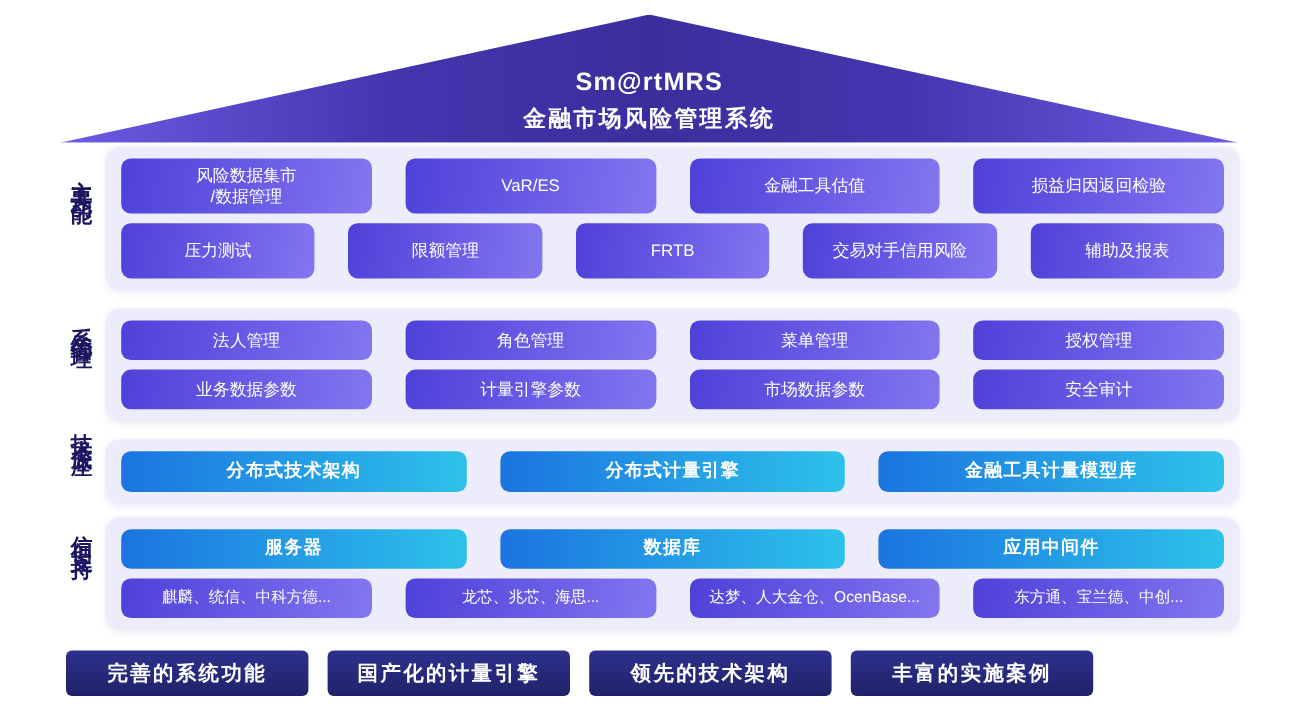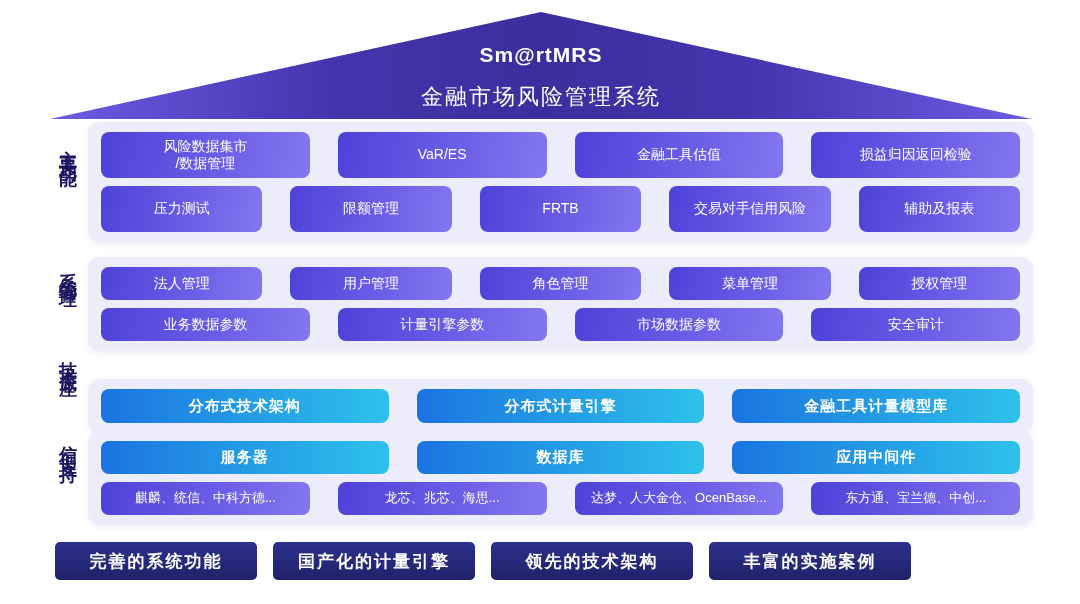--- a/index.html
+++ b/index.html
@@ -16,21 +16,21 @@
     position: absolute; left: 50px; top: 12px;
     width: 982px; height: 100px;
     clip-path: polygon(50% 0, 100% 100%, 0 100%);
     background: linear-gradient(90deg, #6c5ce4 0%, #4436ae 28%, #3b2e9c 50%, #4436ae 72%, #6c5ce4 100%);
     display: flex; flex-direction: column;
     justify-content: flex-end;
     padding-bottom: 7px;
     color: #fff; text-align: center;
   }
   .roof-title { font-size: 21px; font-weight: bold; letter-spacing: 1px; }
-  .roof-subtitle { font-size: 22px; font-weight: normal; letter-spacing: 2px; margin-top: 15px; }
+  .roof-subtitle { font-size: 19px; font-weight: bold; letter-spacing: 2px; margin-top: 5px; }
 
   
   .vlabel {
     position: absolute; left: 56px;
     writing-mode: vertical-rl; text-orientation: upright;
     font-size: 18px; font-weight: bold; letter-spacing: 6px;
     color: #1b165e;
   }
 
   
@@ -93,35 +93,34 @@
     <div class="pill purple">FRTB</div>
     <div class="pill purple">交易对手信用风险</div>
     <div class="pill purple">辅助及报表</div>
   </div>
 </section>
 
 <div class="vlabel" style="top:258px">系统管理</div>
 <section class="panel" style="top:257px; height:94px">
   <div class="pill-row">
     <div class="pill purple">法人管理</div>
-    <div class="pill purple">用户管理</div>
     <div class="pill purple">角色管理</div>
     <div class="pill purple">菜单管理</div>
     <div class="pill purple">授权管理</div>
   </div>
   <div class="pill-row">
     <div class="pill purple">业务数据参数</div>
     <div class="pill purple">计量引擎参数</div>
     <div class="pill purple">市场数据参数</div>
     <div class="pill purple">安全审计</div>
   </div>
 </section>
 
 <div class="vlabel" style="top:346px">技术底座</div>
-<section class="panel" style="top:379px; height:54px">
+<section class="panel" style="top:366px; height:54px">
   <div class="pill-row">
     <div class="pill cyan">分布式技术架构</div>
     <div class="pill cyan">分布式计量引擎</div>
     <div class="pill cyan">金融工具计量模型库</div>
   </div>
 </section>
 
 <div class="vlabel" style="top:432px">信创支持</div>
 <section class="panel" style="top:431px; height:94px">
   <div class="pill-row">

